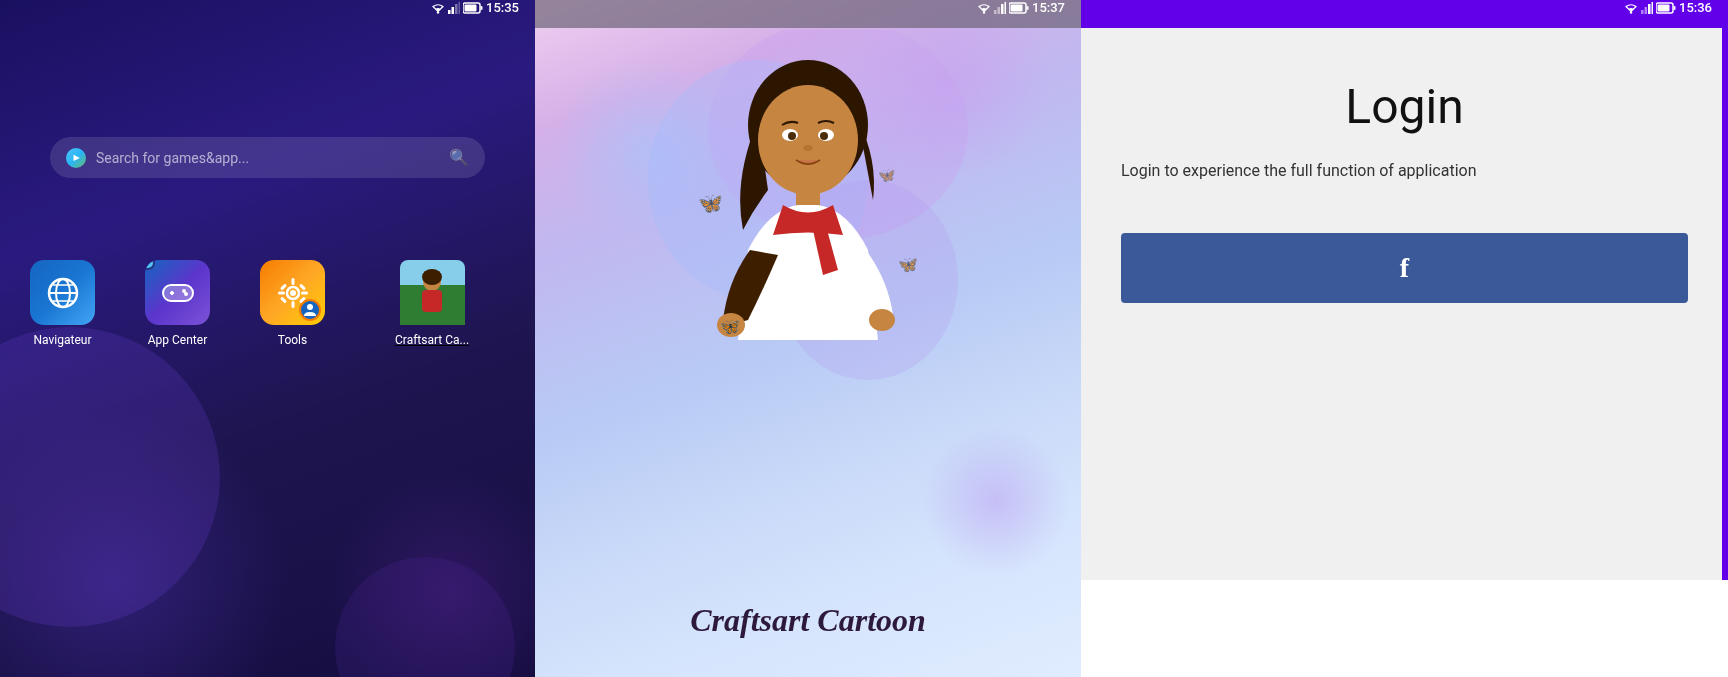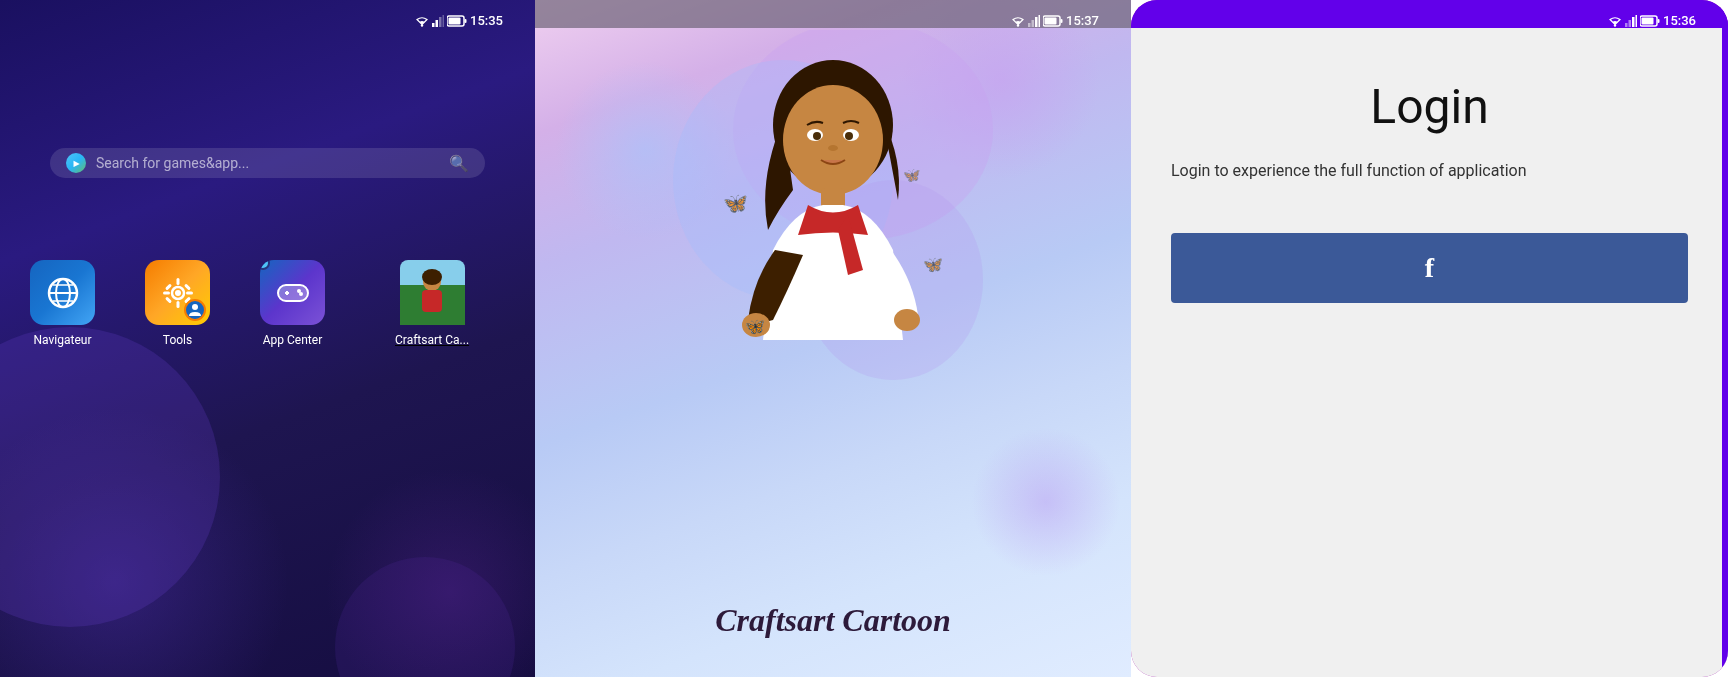--- a/index.html
+++ b/index.html
@@ -42,42 +42,42 @@
       height: 250px;
       background: radial-gradient(circle, rgba(100,40,160,0.3) 0%, transparent 70%);
       border-radius: 50%;
     }
 
     
     .status-bar {
       width: 100%;
       height: 28px;
       display: flex;
-      align-items: flex-end;
+      align-items: flex-start;
       justify-content: flex-end;
-      padding: 0 32px;
+      padding: 0 16px;
       position: relative;
       z-index: 10;
     }
 
     .status-time {
       color: white;
       font-size: 13px;
       font-weight: 500;
     }
 
     
     .search-bar {
       position: absolute;
-      top: 148px;
+      top: 137px;
       left: 50px;
       right: 50px;
       background: rgba(255,255,255,0.12);
       border-radius: 25px;
-      height: 30px;
+      height: 41px;
       display: flex;
       align-items: center;
       padding: 0 16px;
       gap: 10px;
     }
 
     .search-play-icon {
       width: 20px;
       height: 20px;
       background: linear-gradient(135deg, #4fc3f7 0%, #29b6f6 50%, #66bb6a 100%);
@@ -172,21 +172,21 @@
       left: -4px;
       width: 14px;
       height: 14px;
       background: #4fc3f7;
       border-radius: 50%;
       border: 2px solid rgba(26,16,96,0.8);
     }
 
     
     .panel-splash {
-      width: 596px;
+      width: 546px;
       height: 677px;
       background: linear-gradient(160deg, #f0d0f0 0%, #d4b0e8 15%, #c0b8f0 30%, #b8caf5 50%, #c8d8f8 65%, #d4e4fc 80%, #e0ecff 100%);
       position: relative;
       overflow: hidden;
       flex-shrink: 0;
       display: flex;
       flex-direction: column;
     }
 
     .panel-splash .status-bar {
@@ -201,27 +201,26 @@
       left: 50%;
       transform: translateX(-50%);
       display: flex;
       align-items: center;
       justify-content: center;
     }
 
     
     .panel-login {
       flex: 1;
-      height: 677px;
+      height: 580px;
       background: #a21caf;
       position: relative;
       overflow: hidden;
       display: flex;
       flex-direction: column;
-      border-radius: 26px;
     }
 
     .panel-login .status-bar {
       background: #6200ea;
     }
 
     .login-content {
       flex: 1;
       display: flex;
       flex-direction: column;
@@ -370,20 +369,35 @@
           <ellipse cx="18" cy="18" rx="7" ry="14" fill="none" stroke="white" stroke-width="2"></ellipse>
           <line x1="4" y1="18" x2="32" y2="18" stroke="white" stroke-width="2"></line>
           <line x1="8" y1="10" x2="28" y2="10" stroke="white" stroke-width="1.5"></line>
           <line x1="8" y1="26" x2="28" y2="26" stroke="white" stroke-width="1.5"></line>
         </svg>
       </div>
       <span class="app-label">Navigateur</span>
     </div>
 
     <div class="app-item">
+      <div class="app-icon icon-appcenter">
+        <div class="app-dot"></div>
+        <svg width="36" height="36" viewBox="0 0 36 36">
+
+          <rect x="3" y="10" width="30" height="16" rx="8" fill="rgba(255,255,255,0.3)" stroke="white" stroke-width="2"></rect>
+          <line x1="14" y1="18" x2="10" y2="18" stroke="white" stroke-width="2"></line>
+          <line x1="12" y1="16" x2="12" y2="20" stroke="white" stroke-width="2"></line>
+          <circle cx="24" cy="16" r="2" fill="white"></circle>
+          <circle cx="26" cy="19" r="2" fill="white"></circle>
+        </svg>
+      </div>
+      <span class="app-label">App Center</span>
+    </div>
+
+    <div class="app-item">
       <div class="app-icon icon-tools">
         <svg width="38" height="38" viewBox="0 0 38 38">
 
           <circle cx="19" cy="19" r="6" fill="none" stroke="white" stroke-width="2.5"></circle>
           <circle cx="19" cy="19" r="3" fill="white"></circle>
           <rect x="17.5" y="4" width="3" height="7" rx="1.5" fill="white"></rect>
           <rect x="17.5" y="27" width="3" height="7" rx="1.5" fill="white"></rect>
           <rect x="4" y="17.5" width="7" height="3" rx="1.5" fill="white"></rect>
           <rect x="27" y="17.5" width="7" height="3" rx="1.5" fill="white"></rect>
           <rect x="8" y="9.5" width="3" height="7" rx="1.5" fill="white" transform="rotate(45 9.5 13)"></rect>
@@ -395,35 +409,20 @@
         <div style="position:absolute;bottom:4px;right:4px;background:#1565c0;border-radius:50%;width:22px;height:22px;display:flex;align-items:center;justify-content:center;border:2px solid #f57c00;">
           <svg width="14" height="14" viewBox="0 0 14 14">
             <circle cx="7" cy="4" r="3" fill="white"></circle>
             <path d="M1 13 Q1 9 7 9 Q13 9 13 13" fill="white"></path>
           </svg>
         </div>
       </div>
       <span class="app-label">Tools</span>
     </div>
 
-    <div class="app-item">
-      <div class="app-icon icon-appcenter">
-        <div class="app-dot"></div>
-        <svg width="36" height="36" viewBox="0 0 36 36">
-
-          <rect x="3" y="10" width="30" height="16" rx="8" fill="rgba(255,255,255,0.3)" stroke="white" stroke-width="2"></rect>
-          <line x1="14" y1="18" x2="10" y2="18" stroke="white" stroke-width="2"></line>
-          <line x1="12" y1="16" x2="12" y2="20" stroke="white" stroke-width="2"></line>
-          <circle cx="24" cy="16" r="2" fill="white"></circle>
-          <circle cx="26" cy="19" r="2" fill="white"></circle>
-        </svg>
-      </div>
-      <span class="app-label">App Center</span>
-    </div>
-
     <div class="app-item" style="margin-left:20px;text-decoration:underline;">
       <div class="app-icon icon-craftsart">
 
         <svg width="65" height="65" viewBox="0 0 65 65">
           <rect width="65" height="65" rx="14" fill="#1565c0"></rect>
 
           <rect x="0" y="0" width="65" height="40" rx="8" fill="#87ceeb"></rect>
           <rect x="0" y="25" width="65" height="40" rx="0" fill="#2e7d32"></rect>
 
           <circle cx="32" cy="22" r="9" fill="#c68642"></circle>

